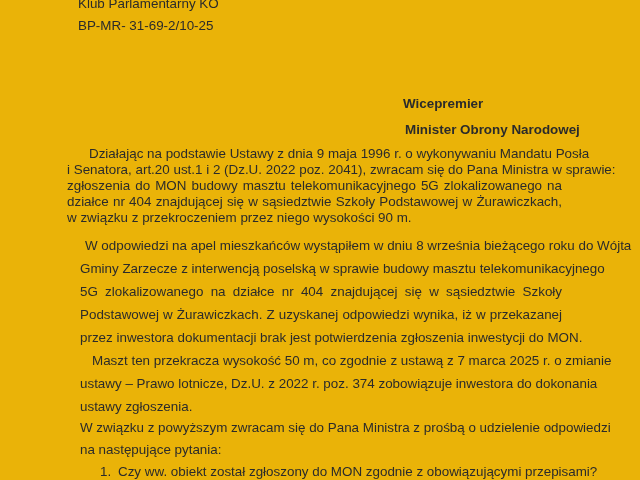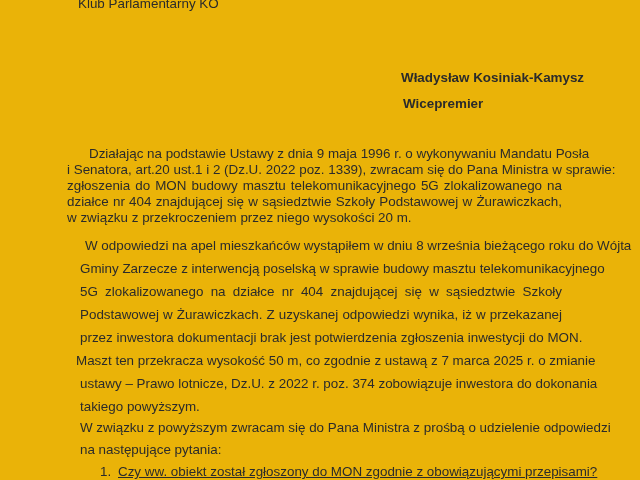--- a/index.html
+++ b/index.html
@@ -29,47 +29,48 @@
       white-space: nowrap;
     }
     .line { position: absolute; white-space: nowrap; }
   </style>
 </head>
 <body>
 
 <div class="page">
 
   <div class="abs" style="left:78px; top:-4px;">Klub Parlamentarny KO</div>
+  <div class="abs" style="left:78px; top:18px;">BP-MR- 31-69-2/10-25</div>
 
-  <div class="abs bold" style="left:401px; top:70px;">Władysław Kosiniak-Kamysz</div>
   <div class="abs bold" style="left:403px; top:96px;">Wicepremier</div>
+  <div class="abs bold" style="left:405px; top:122px;">Minister Obrony Narodowej</div>
 
   <div>
     <div class="justify" style="left:89px; top:146px; width:475px;">Działając na podstawie Ustawy z dnia 9 maja 1996 r. o wykonywaniu Mandatu Posła</div>
-    <div class="justify" style="left:67px; top:162px; width:495px;">i Senatora, art.20 ust.1 i 2 (Dz.U. 2022 poz. 1339), zwracam się do Pana Ministra w sprawie:</div>
+    <div class="justify" style="left:67px; top:162px; width:495px;">i Senatora, art.20 ust.1 i 2 (Dz.U. 2022 poz. 2041), zwracam się do Pana Ministra w sprawie:</div>
     <div class="justify" style="left:67px; top:178px; width:495px;">zgłoszenia do MON budowy masztu telekomunikacyjnego 5G zlokalizowanego na</div>
     <div class="justify" style="left:67px; top:194px; width:495px;">działce nr 404 znajdującej się w sąsiedztwie Szkoły Podstawowej w Żurawiczkach,</div>
-    <div class="line" style="left:67px; top:210px;">w związku z przekroczeniem przez niego wysokości 20 m.</div>
+    <div class="line" style="left:67px; top:210px;">w związku z przekroczeniem przez niego wysokości 90 m.</div>
   </div>
 
   <div>
     <div class="line" style="left:85px; top:238px;">W odpowiedzi na apel mieszkańców wystąpiłem w dniu 8 września bieżącego roku do Wójta</div>
     <div class="line" style="left:80px; top:261px;">Gminy Zarzecze z interwencją poselską w sprawie budowy masztu telekomunikacyjnego</div>
     <div class="justify" style="left:80px; top:284px; width:482px;">5G zlokalizowanego na działce nr 404 znajdującej się w sąsiedztwie Szkoły</div>
     <div class="justify" style="left:80px; top:307px; width:482px;">Podstawowej w Żurawiczkach. Z uzyskanej odpowiedzi wynika, iż w przekazanej</div>
     <div class="line" style="left:80px; top:330px;">przez inwestora dokumentacji brak jest potwierdzenia zgłoszenia inwestycji do MON.</div>
-    <div class="line" style="left:76px; top:353px;">Maszt ten przekracza wysokość 50 m, co zgodnie z ustawą z 7 marca 2025 r. o zmianie</div>
+    <div class="line" style="left:92px; top:353px;">Maszt ten przekracza wysokość 50 m, co zgodnie z ustawą z 7 marca 2025 r. o zmianie</div>
     <div class="justify" style="left:80px; top:376px; width:482px;">ustawy – Prawo lotnicze, Dz.U. z 2022 r. poz. 374 zobowiązuje inwestora do dokonania</div>
-    <div class="line" style="left:80px; top:399px;">takiego powyższym.</div>
+    <div class="line" style="left:80px; top:399px;">ustawy zgłoszenia.</div>
   </div>
 
   <div>
     <div class="justify" style="left:80px; top:420px; width:482px;">W związku z powyższym zwracam się do Pana Ministra z prośbą o udzielenie odpowiedzi</div>
     <div class="line" style="left:80px; top:442px;">na następujące pytania:</div>
   </div>
 
   <div>
     <div class="line" style="left:100px; top:464px;">1.</div>
-    <div class="line" style="left:118px; top:464px;text-decoration:underline;">Czy ww. obiekt został zgłoszony do MON zgodnie z obowiązującymi przepisami?</div>
+    <div class="line" style="left:118px; top:464px;">Czy ww. obiekt został zgłoszony do MON zgodnie z obowiązującymi przepisami?</div>
 
   </div>
 
 </div>
 
 </body></html>

